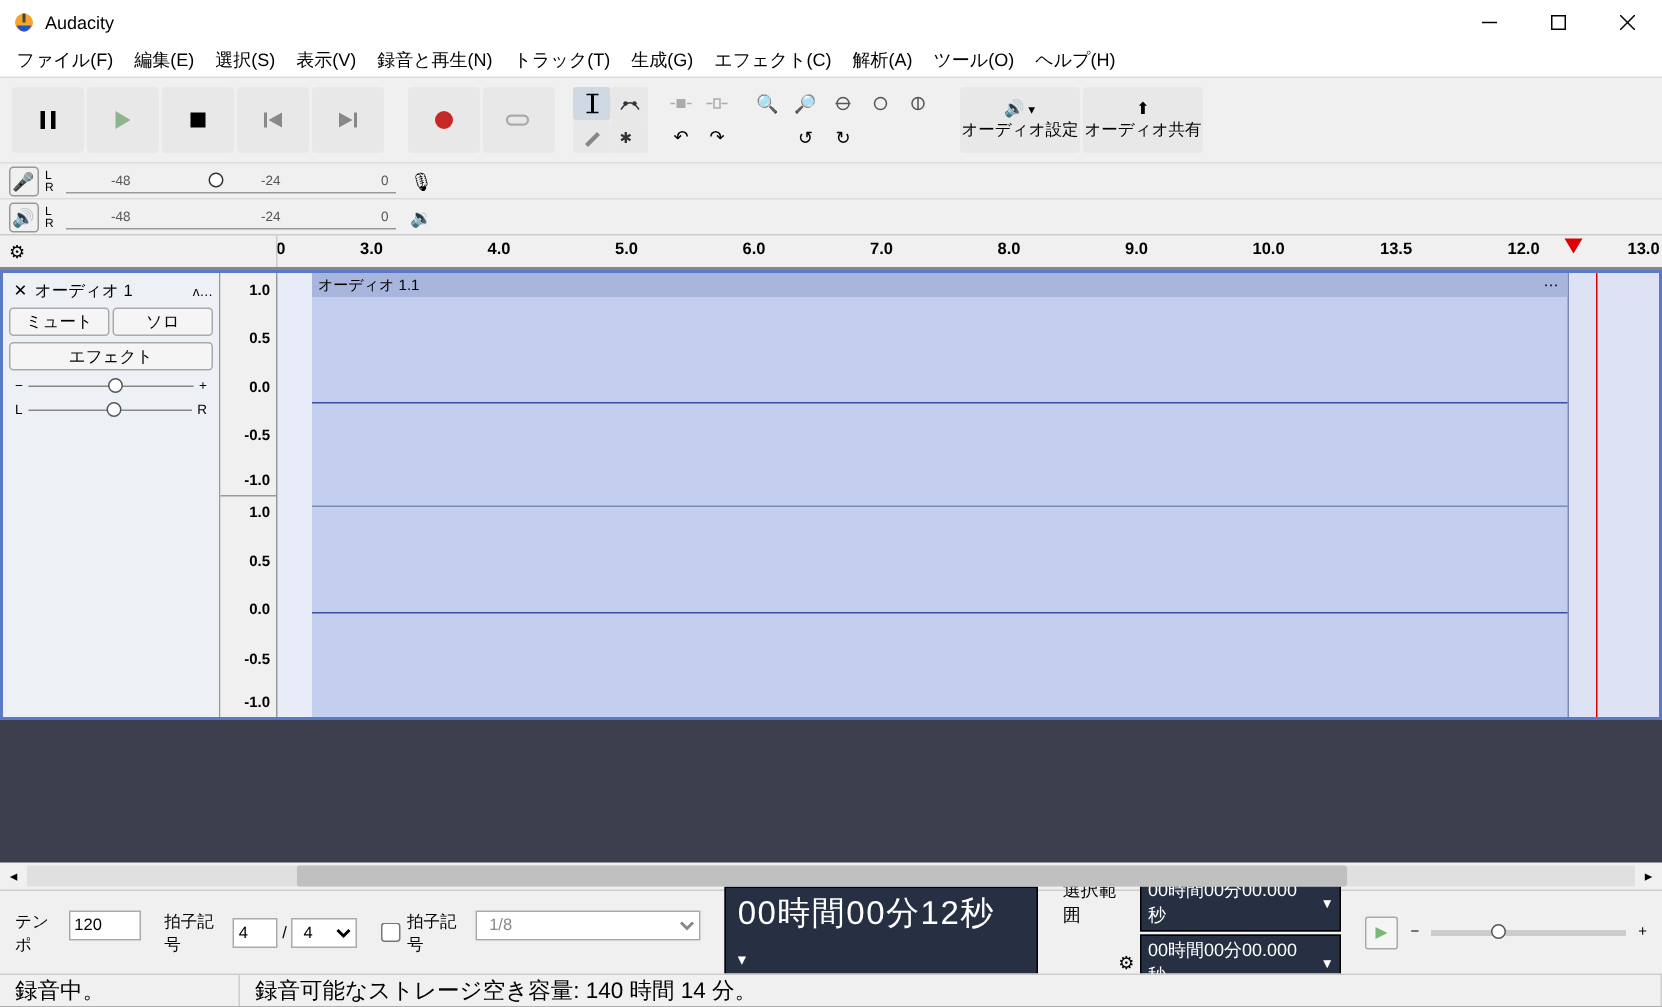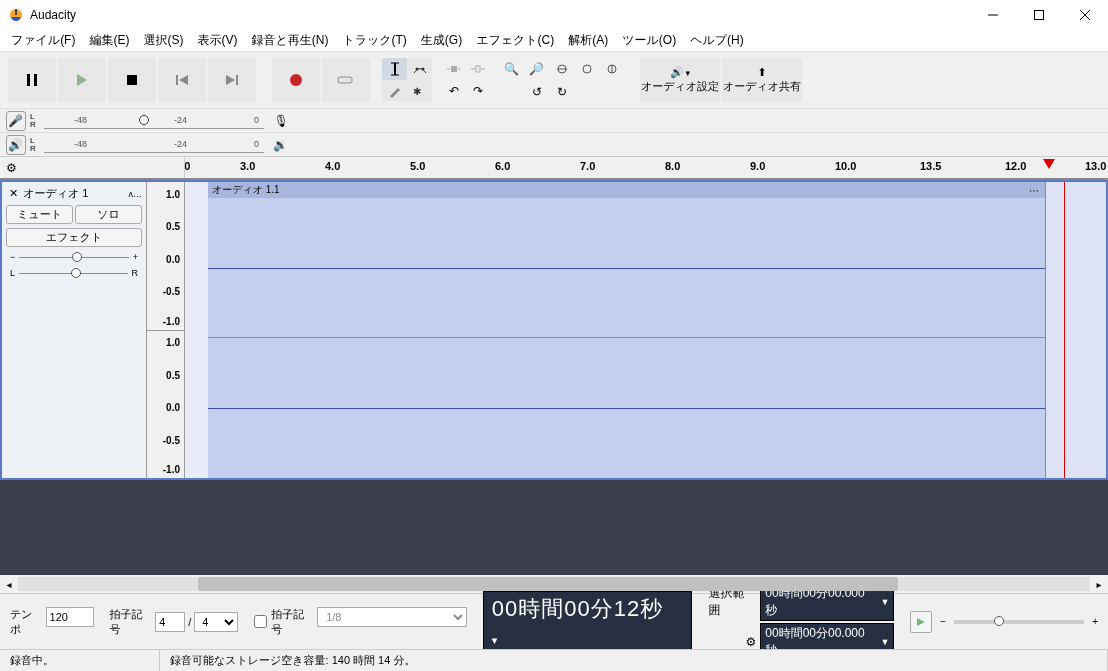--- a/index.html
+++ b/index.html
@@ -66,21 +66,21 @@
 .bottom-bar { height:56px; background:#f0f0f0; display:flex; align-items:center; padding:4px 10px; gap:16px; border-top:1px solid #ccc;}
 .ctrl-col { display:flex; flex-direction:row; gap:2px; font-size:11px;}
 .ctrl-input { width:48px; height:20px; border:1px solid #aaa; background:#fff; padding:0 3px; font-size:11px;}
 .time-display { background:#263042; color:#fff; font-size:22px; font-family:monospace; padding:2px 8px; border:1px solid #000; letter-spacing:1px; }
 .sel-range { display:flex; flex-direction:column; gap:2px; }
 .sel-row { display:flex; align-items:center; gap:4px; }
 .sel-time { background:#263042; color:#fff; font-family:monospace; font-size:12px; padding:1px 4px; border:1px solid #000; display:flex; align-items:center; gap:4px;}
 .play-mini { width:22px; height:22px; border:1px solid #aaa; background:#f5f5f5; display:flex; align-items:center; justify-content:center; border-radius:2px;}
 .speed-slider { width:130px; height:4px; background:#ccc; position:relative; }
 .speed-slider .dot { position:absolute; width:10px;height:10px;border-radius:50%;background:#fff;border:1px solid #555; top:-4px; left:40px;}
-.statusbar { height:22px; background:#f0f0f0; border-top:1px solid #ccc; display:flex; align-items:center; font-size:11px; }
+.statusbar { height:22px; background:#f0f0f0; border-top:1px solid #ccc; display:flex; align-items:center; font-size:15px; }
 .statusbar .cell { padding:0 10px; border-right:1px solid #ccc; height:100%; display:flex; align-items:center;}
 .statusbar .spacer { flex:1; }
 .snap-row { display:flex; align-items:center; gap:4px;}
 .snap-select { width:150px; height:20px; border:1px solid #aaa; background:#fff; font-size:11px; padding:0 4px; color:#888;}
 select,input { font-family:inherit; font-size:11px; }
 </style>
 </head>
 <body>
 
 <div class="titlebar">

